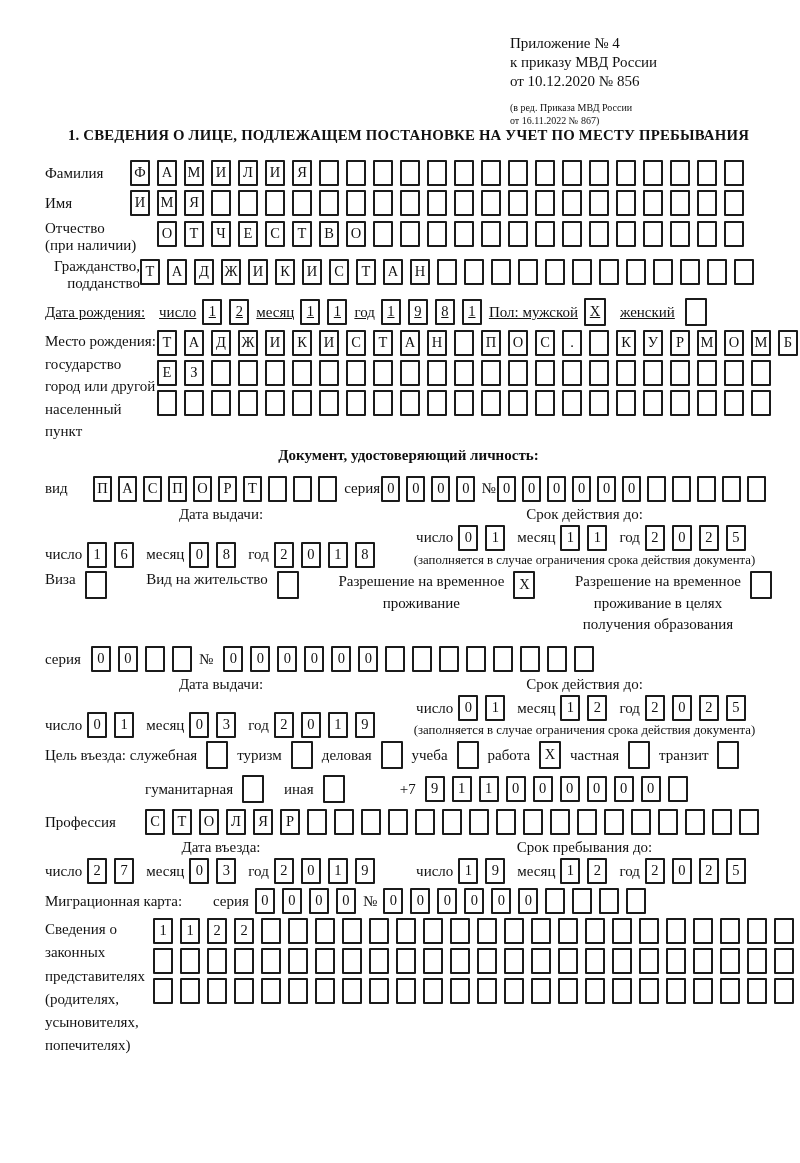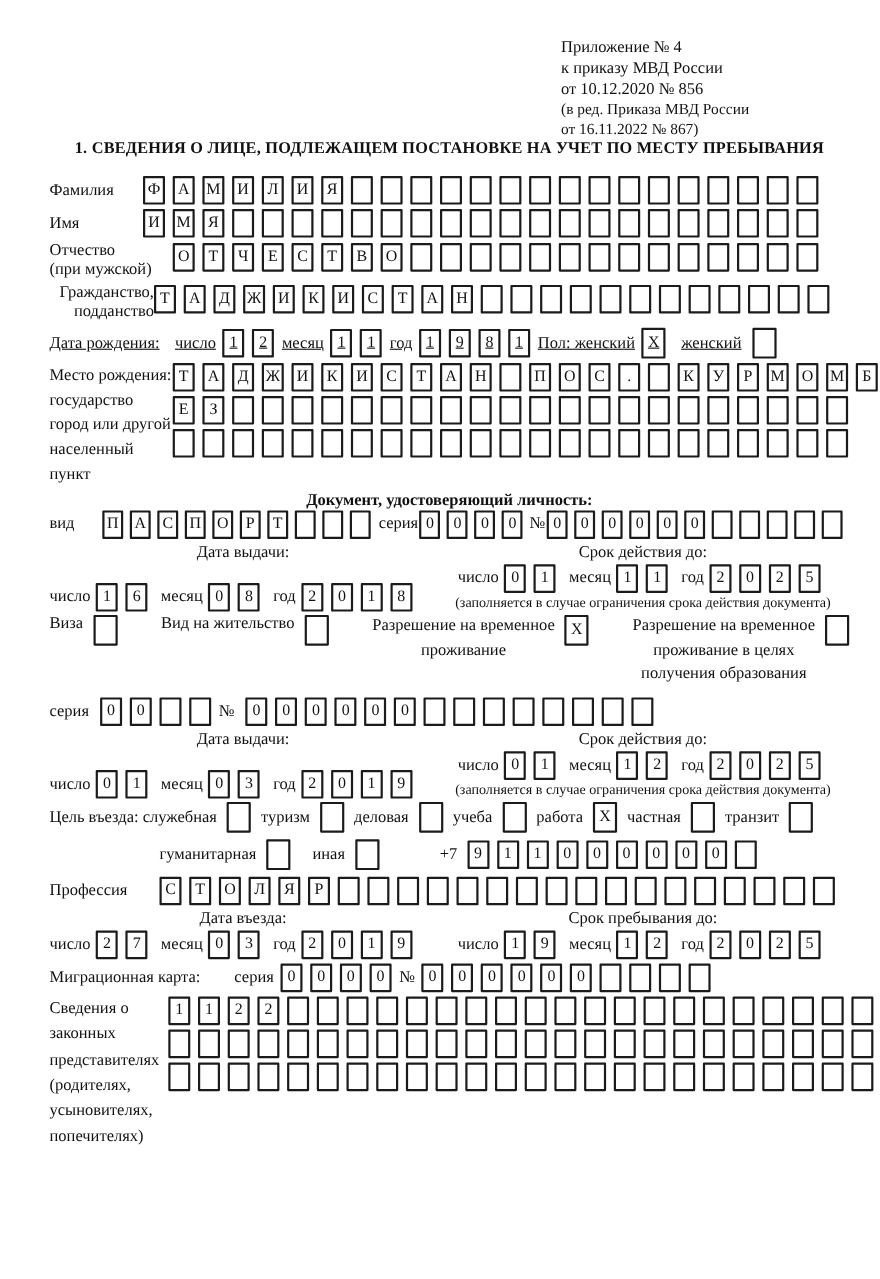--- a/index.html
+++ b/index.html
@@ -1,21 +1,21 @@
 <!DOCTYPE html>
 <html><head>
 <meta charset="utf-8">
 <style>
   html,body{margin:0;padding:0;background:#ffffff;}
   body{width:800px;height:1163px;color:#111;font-family:"Liberation Serif","DejaVu Serif",serif;font-size:15px;overflow:hidden;}
   .page{padding:34px 28px 0 45px;box-sizing:border-box;width:800px;}
   .ml{white-space:pre-line;}
   
   .hdr{width:250px;margin-left:auto;margin-right:12px;line-height:1.25;}
-  .hdr .note{margin-top:2px;font-size:14px;}
+  .hdr .note{margin-top:12px;font-size:10px;}
   .forma{font-weight:bold;text-align:right;margin:16px 36px 14px 0;font-size:15.5px;letter-spacing:.5px;}
   .title{text-align:center;font-weight:bold;font-size:16px;line-height:1.55;margin-bottom:16px;}
   .uline{display:inline-block;width:55px;border-bottom:2.5px solid #3a3a3a;height:14px;margin-left:12px;}
   .sect{font-weight:bold;text-align:center;font-size:14.8px;margin-bottom:16px;letter-spacing:.2px;}
   
   .cells{display:inline-flex;flex-wrap:nowrap;vertical-align:middle;}
   .cell{box-sizing:border-box;flex:0 0 auto;width:20px;height:26px;border:2px solid #1b1b1b;border-radius:1px;margin-right:7px;text-align:center;line-height:21px;font-size:14.5px;}
   .tight .cell{width:19px;margin-right:6px;}
   .box .cell{width:22px;height:28px;line-height:23px;margin-right:0;}
   
@@ -110,21 +110,21 @@
         <span class="cell"></span>
         <span class="cell"></span>
         <span class="cell"></span>
         <span class="cell"></span>
         <span class="cell"></span>
       </span>
   </div>
 
   <div class="group">
     <span class="lbl w110 ml">Отчество
-(при мужской)</span>
+(при наличии)</span>
     <span class="cells" style="margin-top:1px;">
         <span class="cell">О</span>
         <span class="cell">Т</span>
         <span class="cell">Ч</span>
         <span class="cell">Е</span>
         <span class="cell">С</span>
         <span class="cell">Т</span>
         <span class="cell">В</span>
         <span class="cell">О</span>
         <span class="cell"></span>
@@ -190,21 +190,21 @@
         <span class="cell">1</span>
       </span>
     <span class="lbl">год</span>
       <span class="gap6"></span>
     <span class="cells">
         <span class="cell">1</span>
         <span class="cell">9</span>
         <span class="cell">8</span>
         <span class="cell">1</span>
       </span>
-    <span class="lbl">Пол: женский</span>
+    <span class="lbl">Пол: мужской</span>
       <span class="gap6"></span>
     <span class="cells box">
         <span class="cell">X</span>
       </span>
     <span class="gap14"></span>
     <span class="lbl">женский</span>
       <span class="gap10"></span>
     <span class="cells box">
         <span class="cell"></span>
       </span>
@@ -288,21 +288,21 @@
           <span class="cell"></span>
           <span class="cell"></span>
           <span class="cell"></span>
           <span class="cell"></span>
           <span class="cell"></span>
           <span class="cell"></span>
         </span>
     </span>
   </div>
 
-  <div style="text-align:center;font-weight:bold;margin:2px 0 0 0;">Документ, удостоверяющий личность:</div>
+  <div style="text-align:center;font-weight:bold;margin:2px 0 12px 0;">Документ, удостоверяющий личность:</div>
 
   <div class="row tight">
     <span class="lbl" style="width:48px;">вид</span>
     <span class="cells">
         <span class="cell">П</span>
         <span class="cell">А</span>
         <span class="cell">С</span>
         <span class="cell">П</span>
         <span class="cell">О</span>
         <span class="cell">Р</span>

